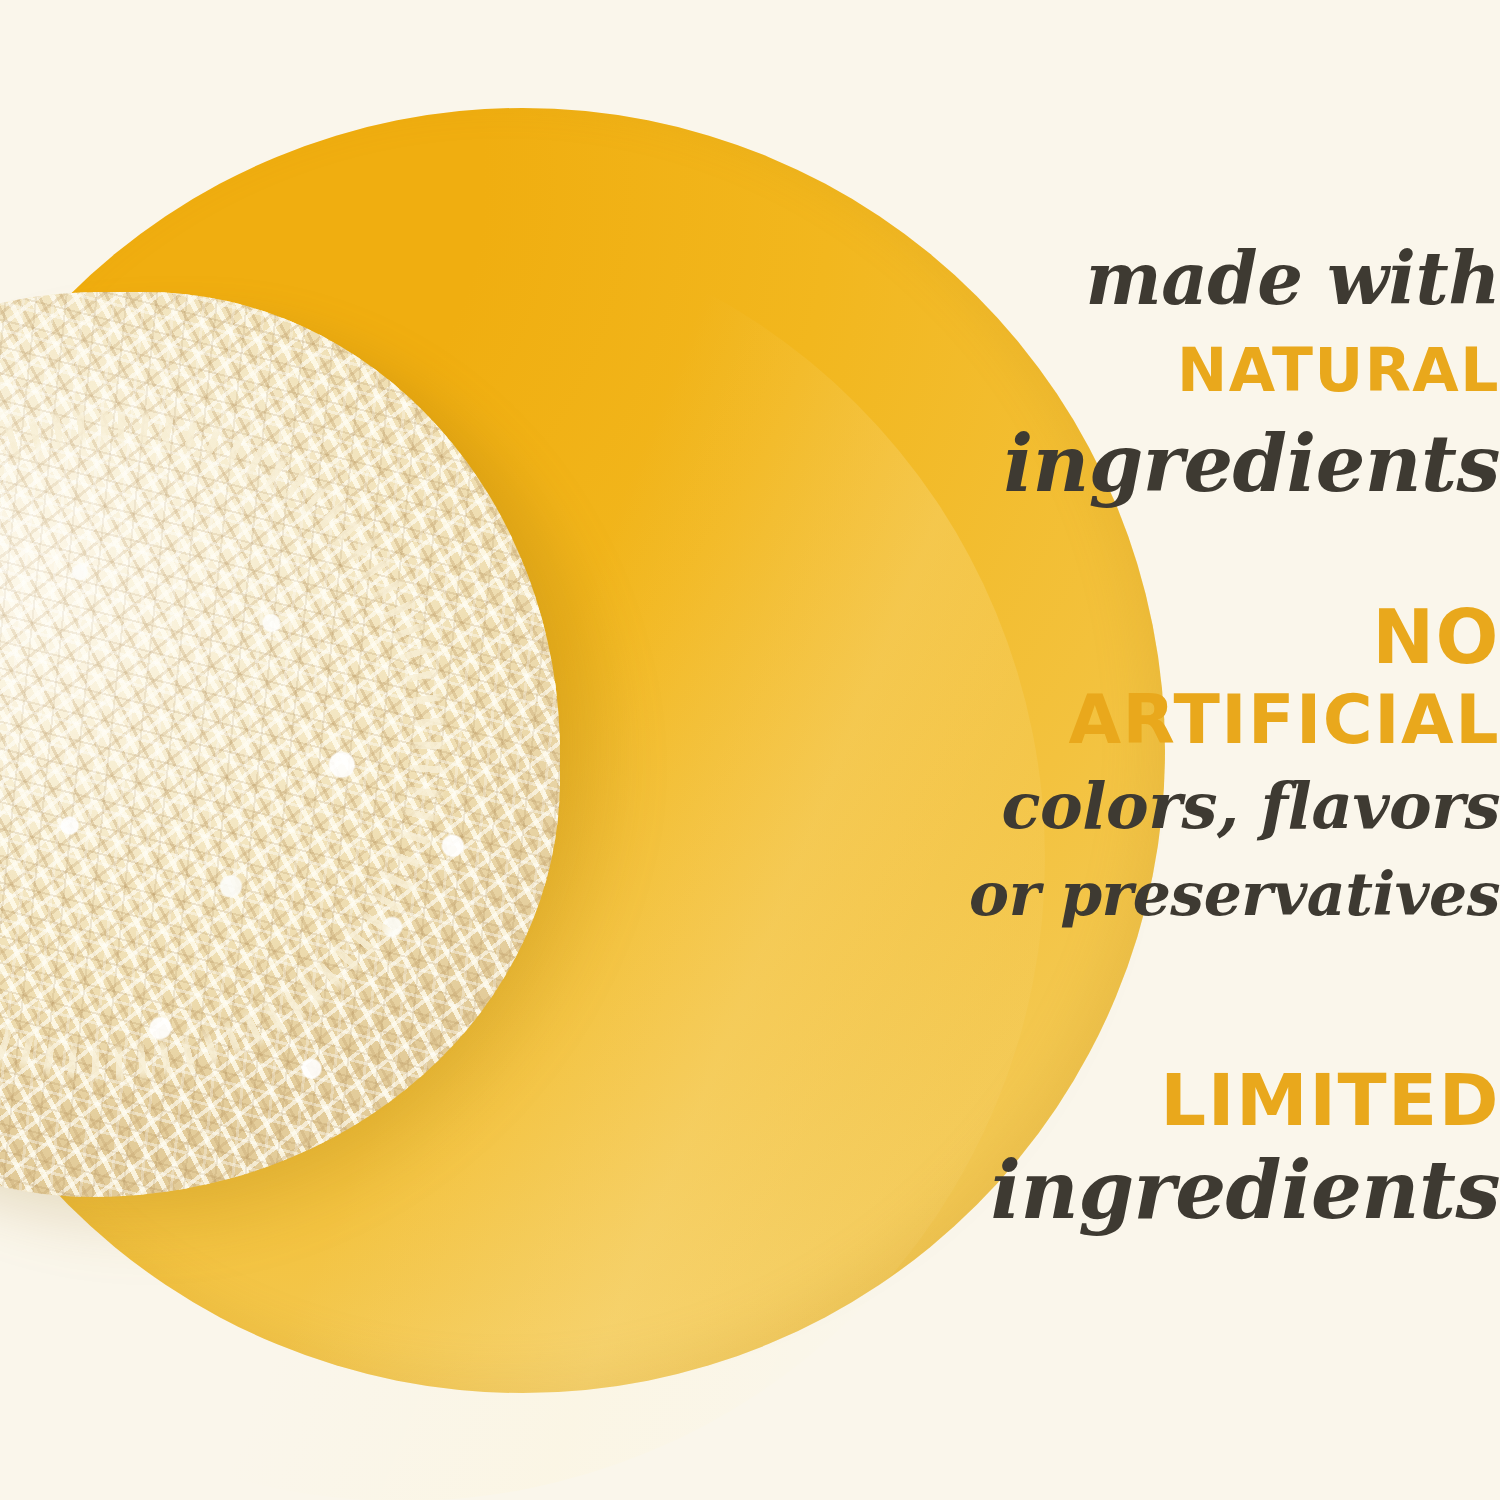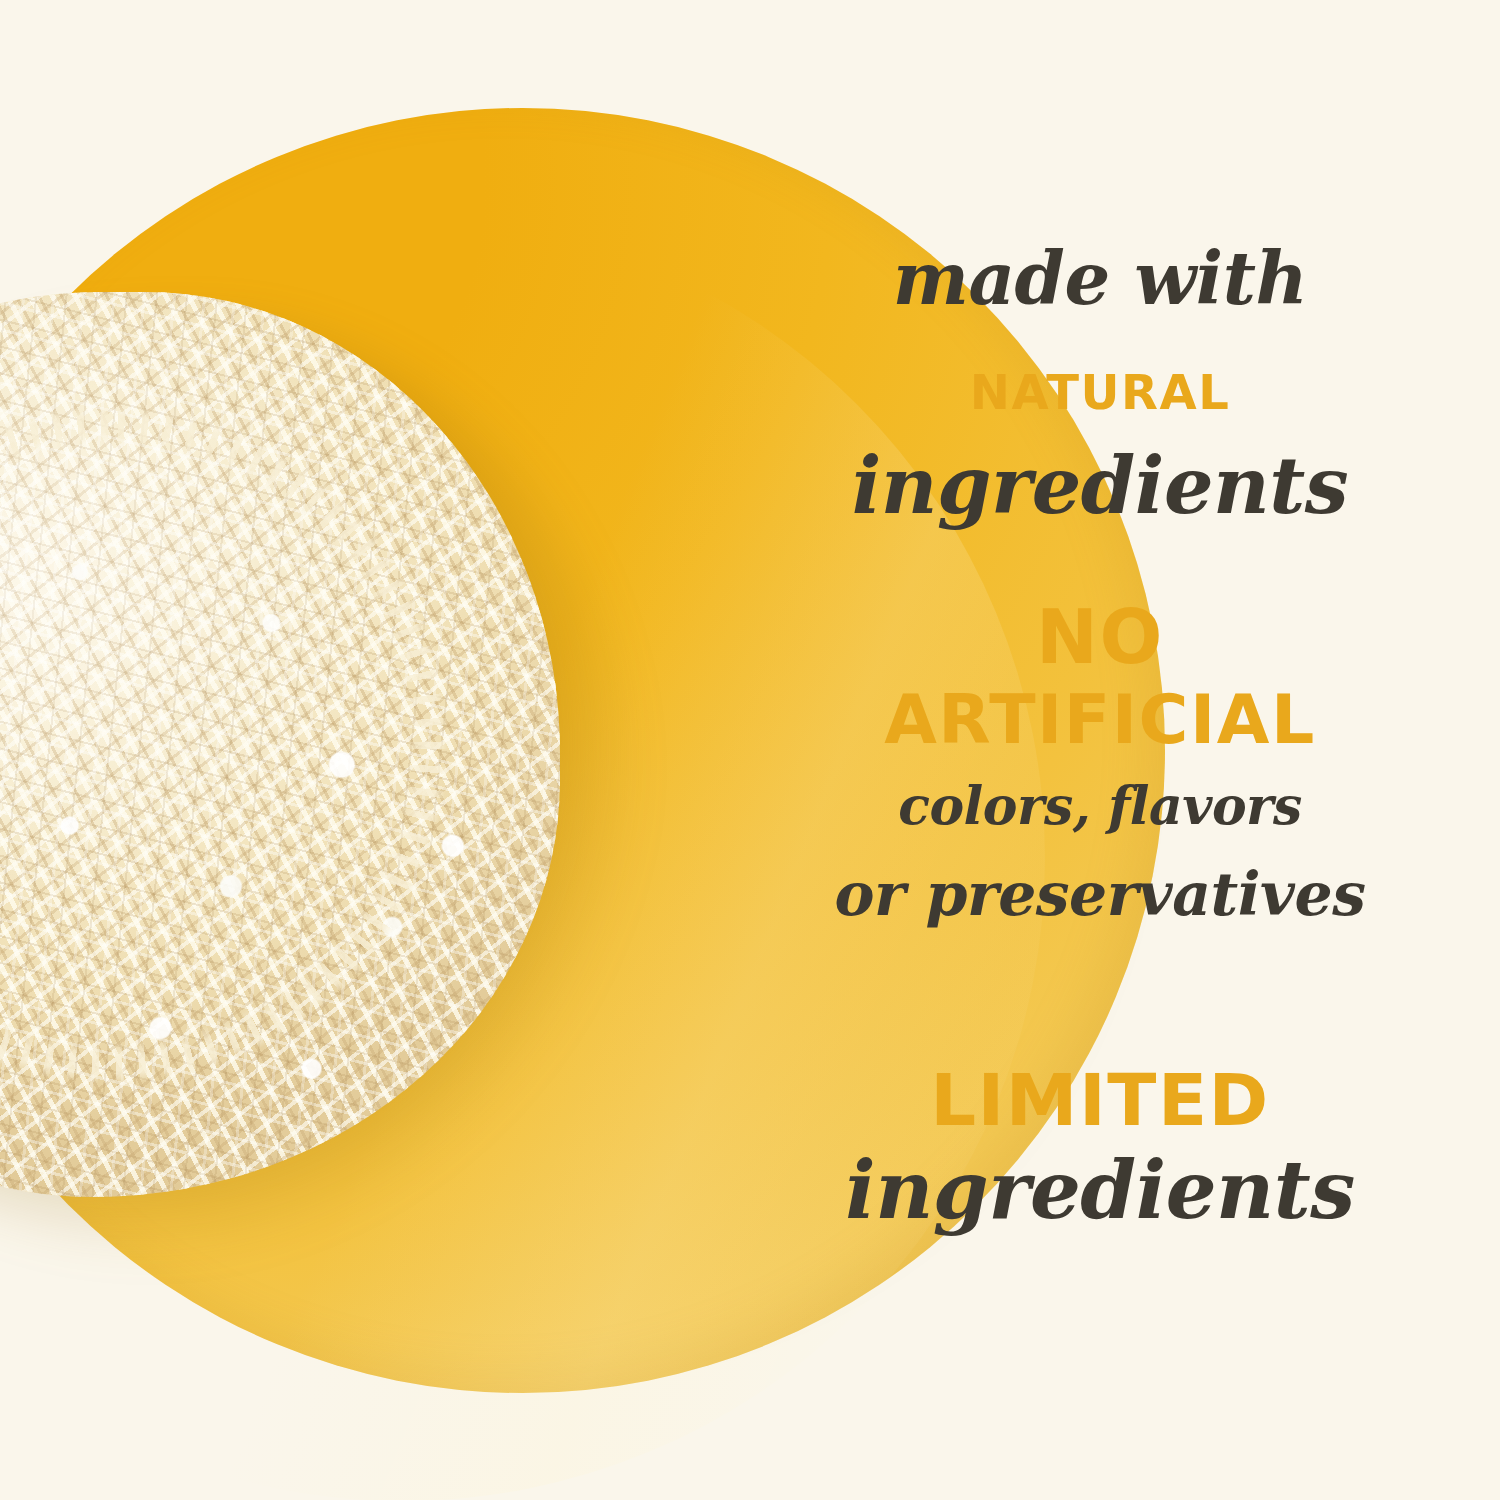--- a/index.html
+++ b/index.html
@@ -199,21 +199,21 @@
     position: absolute;
     left: 700px;
     top: 0;
     width: 800px;
     height: 1500px;
   }
 
   .claim {
     position: absolute;
     width: 800px;
-    text-align: center;
+    text-align: right;
     color: #3E3A32;
   }
   #claim-1 { top: 236px; }
   #claim-2 { top: 596px; }
   #claim-3 { top: 1058px; }
 
   .script {
     font-family: "DejaVu Serif", serif;
     font-style: italic;
     font-weight: 700;
@@ -222,27 +222,27 @@
   }
   .caps {
     font-family: "DejaVu Sans", sans-serif;
     font-weight: 700;
     color: #E9A81C;
     letter-spacing: 1.5px;
   }
 
   
   .c1-line1 { font-size: 72px; line-height: 86px; }
-  .c1-line2 { font-size: 48px; line-height: 96px; margin-top: 22px; }
+  .c1-line2 { font-size: 60px; line-height: 96px; }
   .c1-line3 { font-size: 78px; line-height: 92px; }
 
   
   .c2-line1 { font-size: 74px; line-height: 82px; }
   .c2-line2 { font-size: 68px; line-height: 84px; }
-  .c2-line3 { font-size: 52px; line-height: 88px; }
+  .c2-line3 { font-size: 64px; line-height: 88px; }
   .c2-line4 { font-size: 60px; line-height: 88px; }
 
   
   .c3-line1 { font-size: 72px; line-height: 84px; }
   .c3-line2 { font-size: 80px; line-height: 96px; }
 </style>
 </head>
 <body>
 
 <div id="stage">

